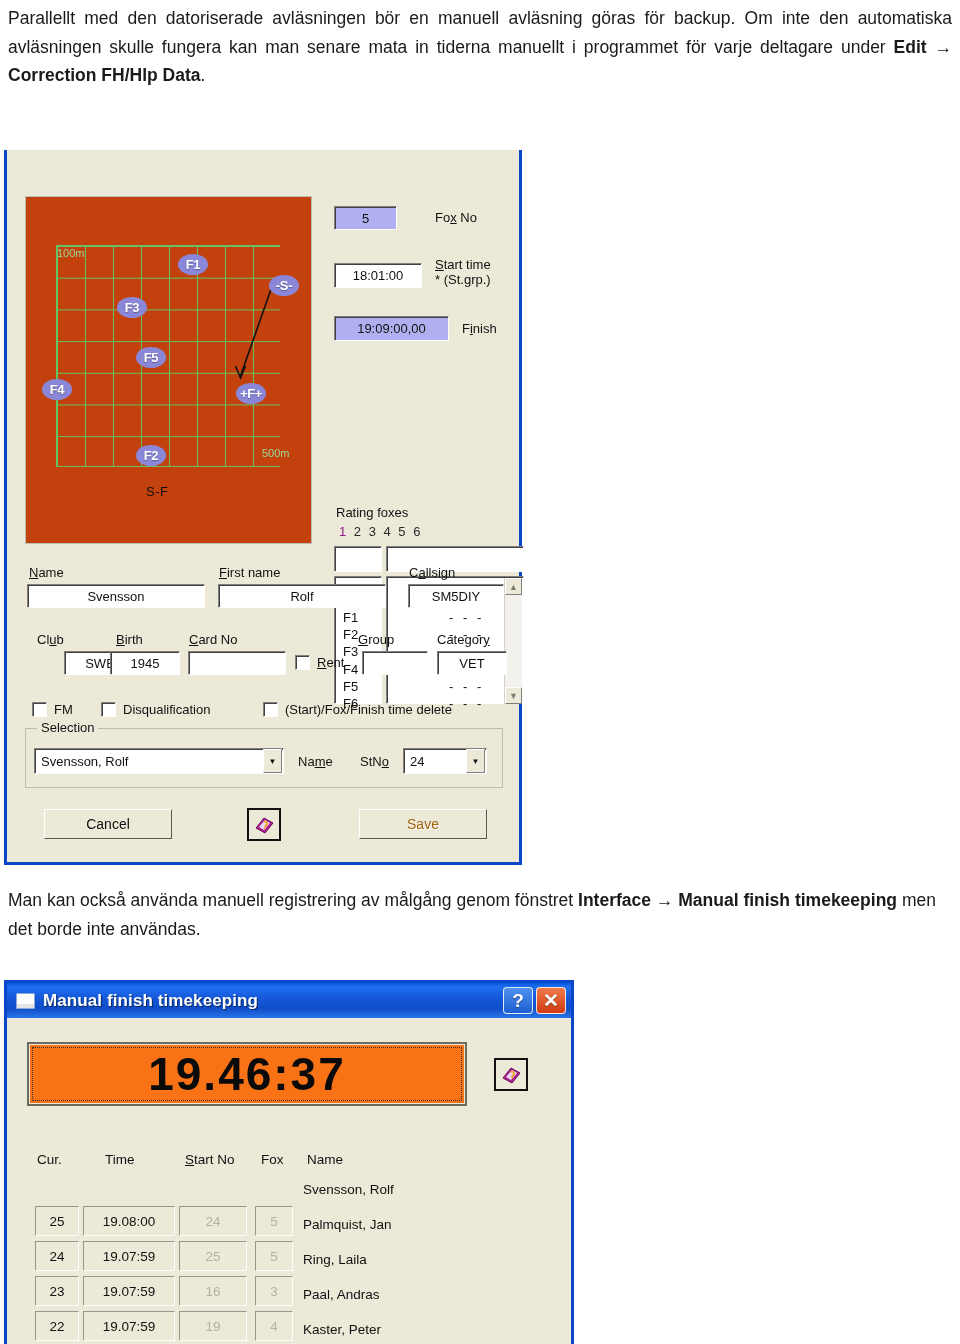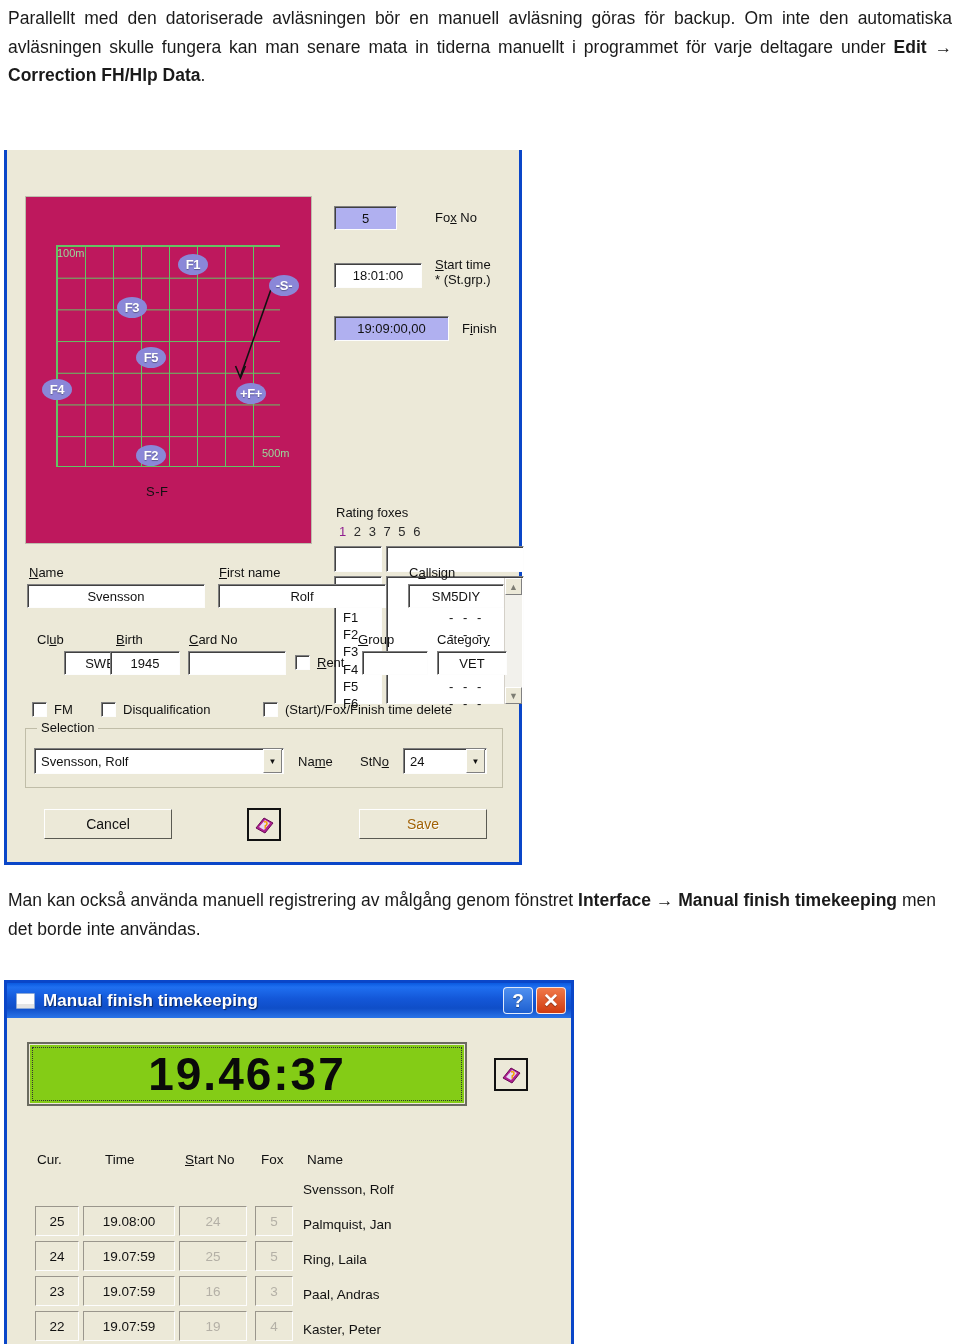--- a/index.html
+++ b/index.html
@@ -69,21 +69,21 @@
   }
   .tb-help{background:linear-gradient(180deg,#4f90f0,#1d5fd0);}
   .tb-close{background:linear-gradient(180deg,#f07a4a,#d03b10);}
 
   
   #dlg1{left:4px;top:150px;width:518px;height:715px;}
   #dlg1 .body{position:relative;width:100%;height:100%;}
 
   .mapbox{
     position:absolute;left:18px;top:46px;width:287px;height:348px;
-    background:#be185d;border:1px solid #bdbdad;
+    background:#c2410c;border:1px solid #bdbdad;
     box-sizing:border-box;overflow:hidden;
   }
   .mapgrid{
     position:absolute;left:30px;top:48px;width:224px;height:222px;
     background-image:
       linear-gradient(to right,#63c463 1px,transparent 1px),
       linear-gradient(to bottom,#63c463 1px,transparent 1px);
     background-size:28px 31.7px;
     border-left:1px solid #63c463;border-top:1px solid #63c463;
     box-sizing:border-box;
@@ -199,21 +199,21 @@
     position:absolute;box-sizing:border-box;
     background:#ece9d8;border:2px solid #111;
     display:flex;align-items:center;justify-content:center;
   }
 
   
   #dlg2{left:4px;top:980px;width:570px;height:364px;border-bottom:none;}
   #dlg2 .body{position:relative;width:100%;height:100%;}
   .clockbox{
     position:absolute;left:20px;top:24px;width:440px;height:64px;
-    background:#84cc16;box-sizing:border-box;
+    background:#f97316;box-sizing:border-box;
     border:2px solid #6b6b60;
     box-shadow:inset 0 0 0 1px #ece9d8;
   }
   .clockinner{
     position:absolute;inset:3px;border:1px dotted #333;
     display:flex;align-items:center;justify-content:center;
   }
   .clocktxt{
     font-size:46px;font-weight:bold;letter-spacing:2px;color:#0a0a0a;
     font-family:"Liberation Sans",sans-serif;line-height:1;
@@ -267,21 +267,21 @@
     <div class="fld sunken hl" style="left:327px;top:56px;width:63px;height:24px;">5</div>
     <span class="lbl" style="left:428px;top:60px;">Fo<u>x</u> No</span>
 
     <div class="fld sunken" style="left:327px;top:113px;width:88px;height:25px;">18:01:00</div>
     <span class="lbl" style="left:428px;top:107px;"><u>S</u>tart time<br>* (St.<u>g</u>rp.)</span>
 
     <div class="fld sunken hl" style="left:327px;top:166px;width:115px;height:25px;">19:09:00,00</div>
     <span class="lbl" style="left:455px;top:171px;">F<u>i</u>nish</span>
 
     <span class="ratehdr">Rating foxes</span>
-    <span class="ratedigits"><span class="one">1</span><span> 2 3 7 5 6</span></span>
+    <span class="ratedigits"><span class="one">1</span><span> 2 3 4 5 6</span></span>
 
     <div class="listwrap">
       <div class="lbox lbox-top-l"></div>
       <div class="lbox lbox-top-r"></div>
       <div class="lbox lbox-bot-l">
         <div class="foxrows">
           <div>F1</div>
           <div>F2</div>
           <div>F3</div>
           <div>F4</div>

